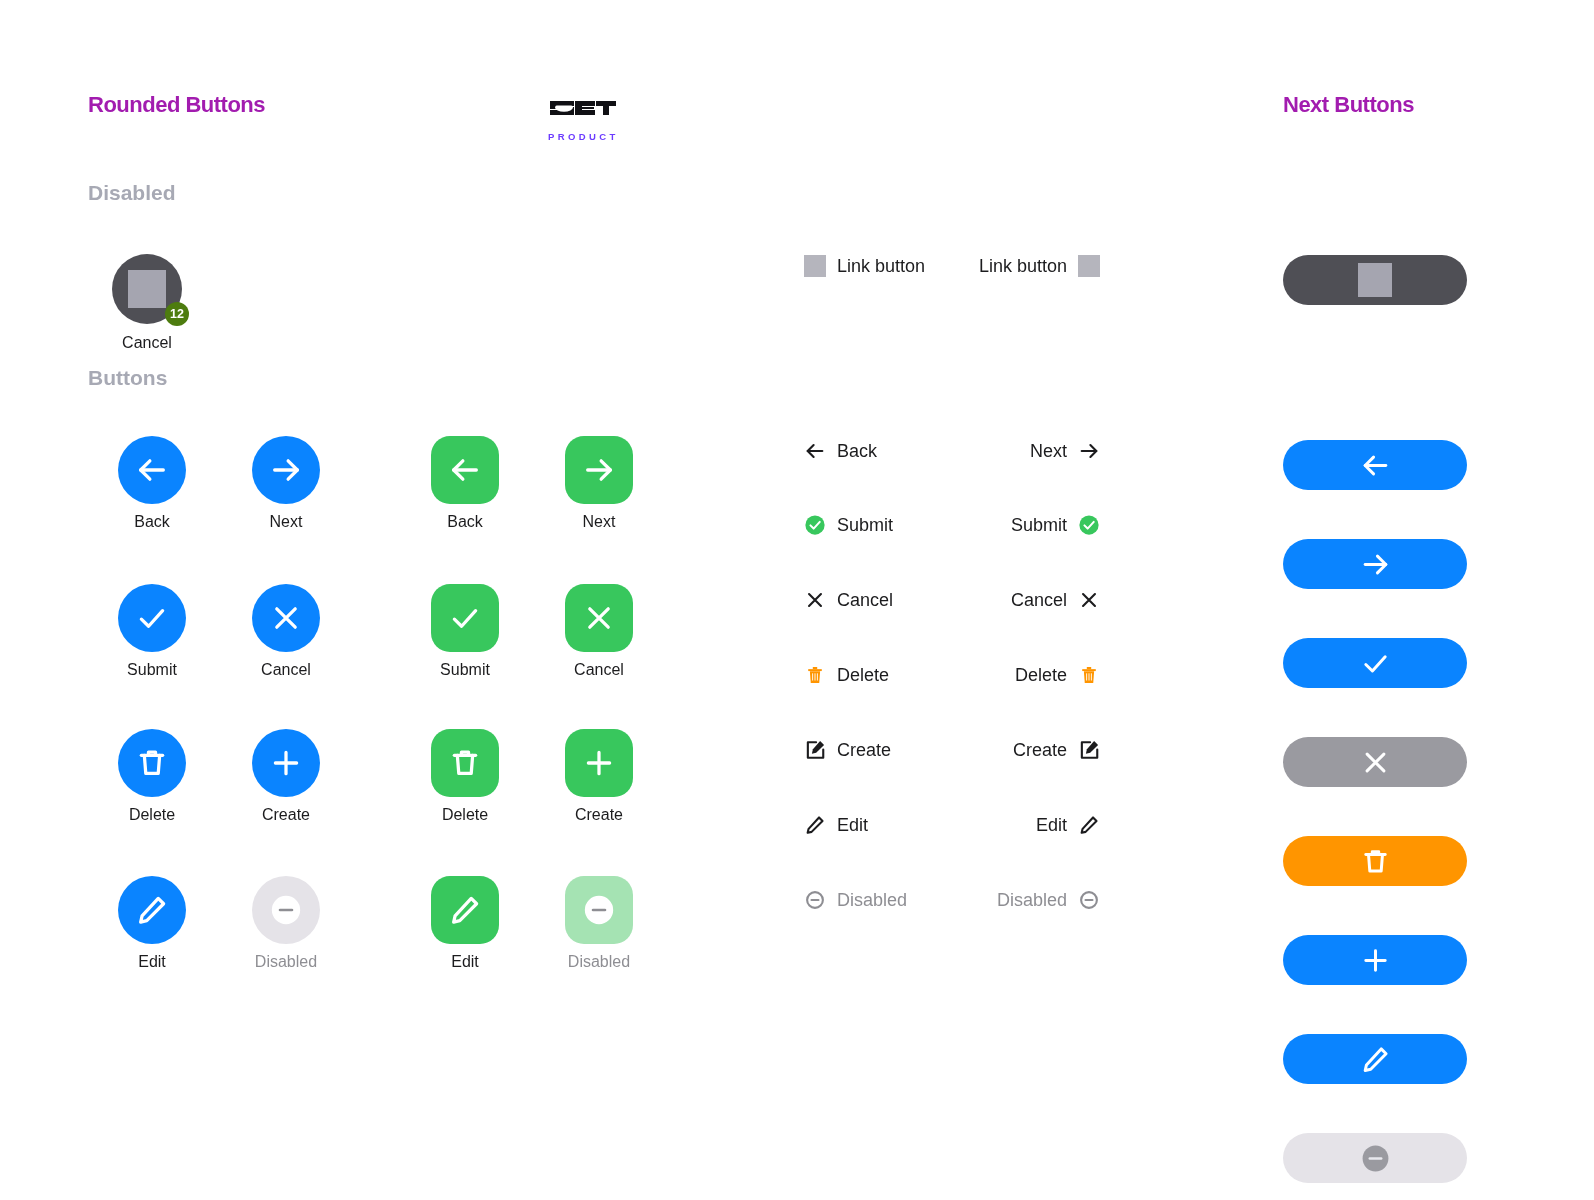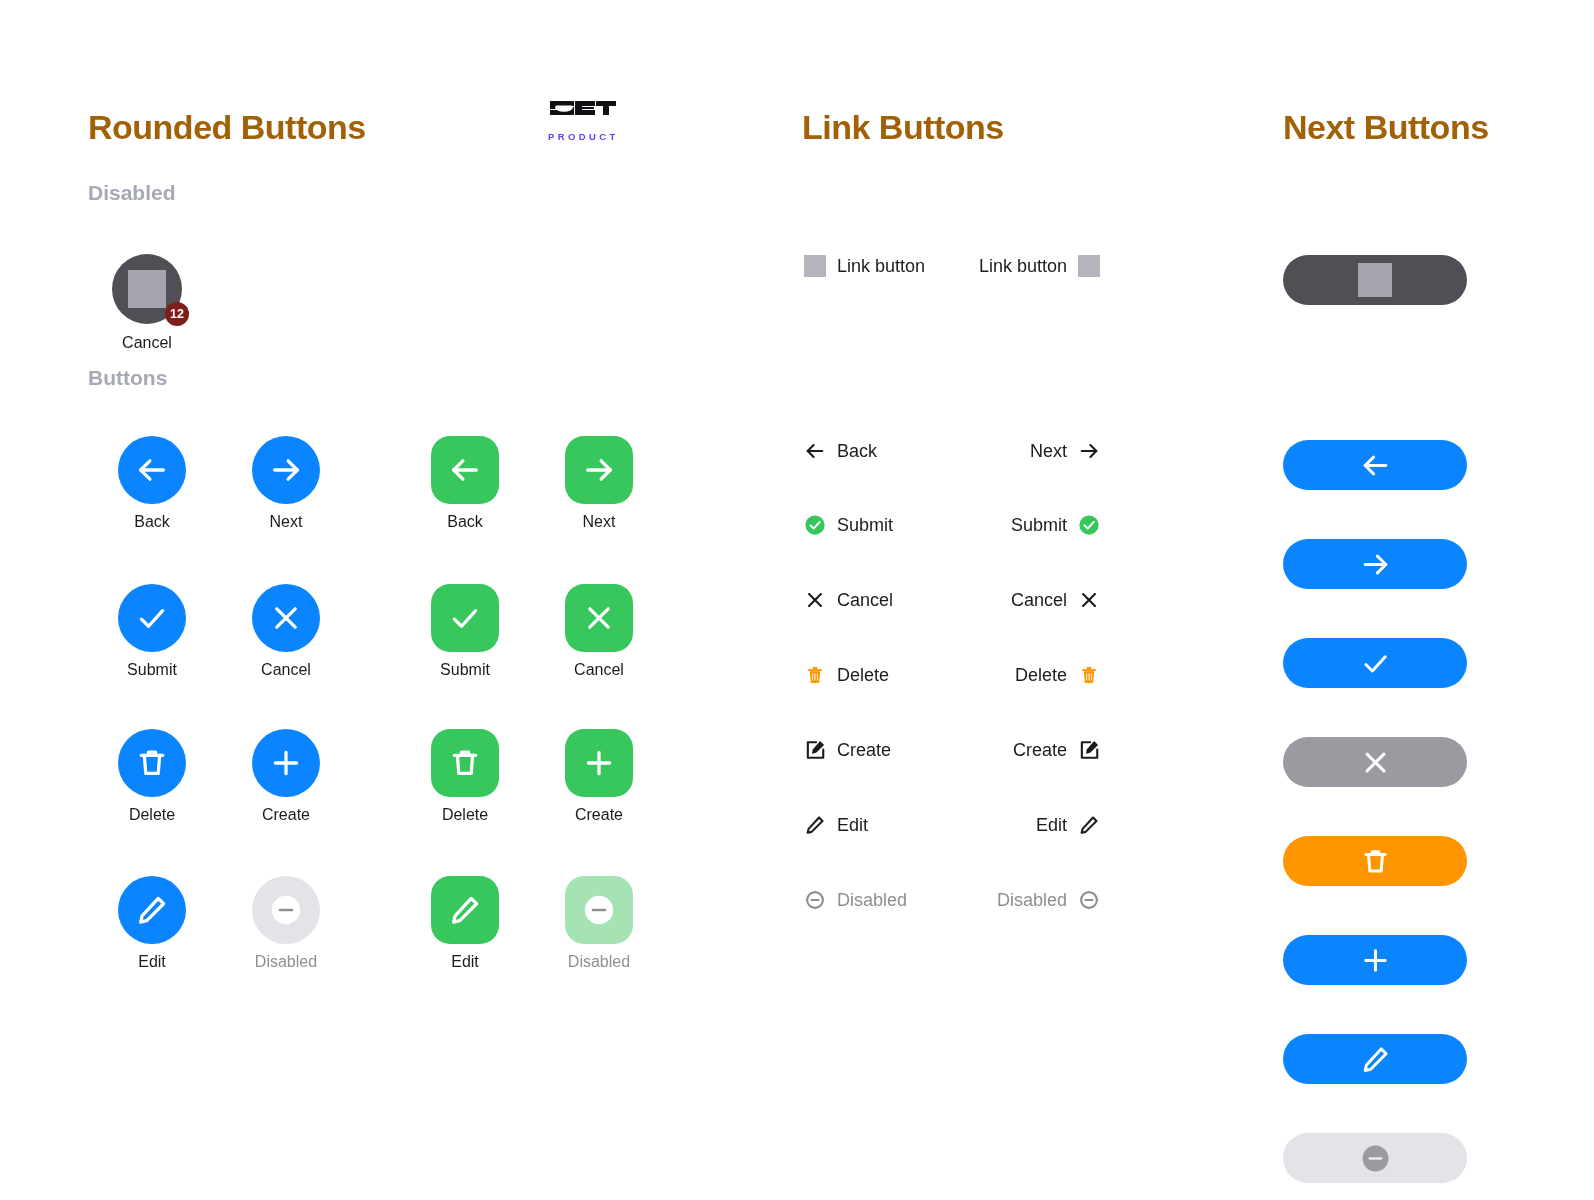--- a/index.html
+++ b/index.html
@@ -8,26 +8,25 @@
     height: 1200px;
     background: #ffffff;
     font-family: "Liberation Sans", sans-serif;
     overflow: hidden;
   }
   .page { position: relative; width: 1594px; height: 1200px; }
 
   
   .col-title {
     position: absolute;
-    font-size: 34px;
+    font-size: 22px;
     font-weight: bold;
-    color: #a16207;
+    color: #a21caf;
     letter-spacing: -0.5px;
     white-space: nowrap;
-    margin-top: 16px;
   }
   .section-label {
     position: absolute;
     font-size: 21px;
     font-weight: bold;
     color: #a7a9b4;
     white-space: nowrap;
   }
 
   
@@ -52,21 +51,21 @@
     margin: 0 auto;
     display: flex; align-items: center; justify-content: center;
   }
   .ph-square { background: #a5a5b0; display:block; }
   .master-circle .ph-square { width: 38px; height: 38px; }
   .badge {
     position: absolute;
     right: -7px; bottom: -2px;
     min-width: 24px; height: 24px;
     border-radius: 12px;
-    background: #7f1d1d;
+    background: #4d7c0f;
     color: #fff;
     font-size: 12.5px;
     font-weight: bold;
     display: flex; align-items: center; justify-content: center;
     padding: 0 5px;
   }
   .master-label {
     margin-top: 10px;
     font-size: 16px;
     color: #1c1c1e;
@@ -114,21 +113,20 @@
   .pill-master .ph-square { width: 34px; height: 34px; }
 
   svg { display: block; }
 </style>
 </head>
 <body>
 
 <div class="page">
 
   <div class="col-title" style="left:88px; top:92px;">Rounded Buttons</div>
-  <div class="col-title" style="left:802px; top:92px;">Link Buttons</div>
   <div class="col-title" style="left:1283px; top:92px;">Next Buttons</div>
 
   <div class="logo">
     <svg class="logo-mark" width="70" height="22" viewBox="0 0 70 22">
       <path d="M2 5 H26 V10 H9 V11 H26 V19 H2 V14 H19 V13 H2 Z" fill="#101014"></path>
       <path d="M27 5 H47 V10 H34 V11 H46 V13 H34 V14 H47 V19 H27 Z" fill="#101014"></path>
       <path d="M48 5 H68 V10 H61 V19 H55 V10 H48 Z" fill="#101014"></path>
       <ellipse cx="16" cy="11.5" rx="9" ry="4.2" fill="#ffffff"></ellipse>
       <path d="M2 5 H26 V9.5 H2 Z" fill="#101014"></path>
     </svg>

